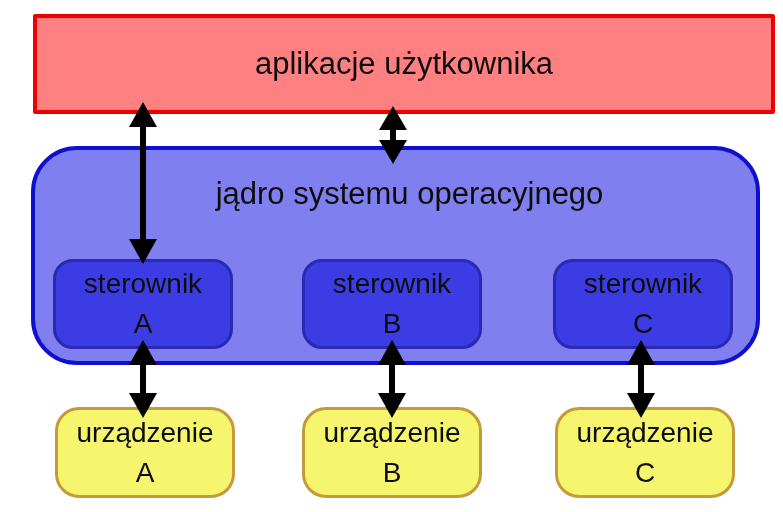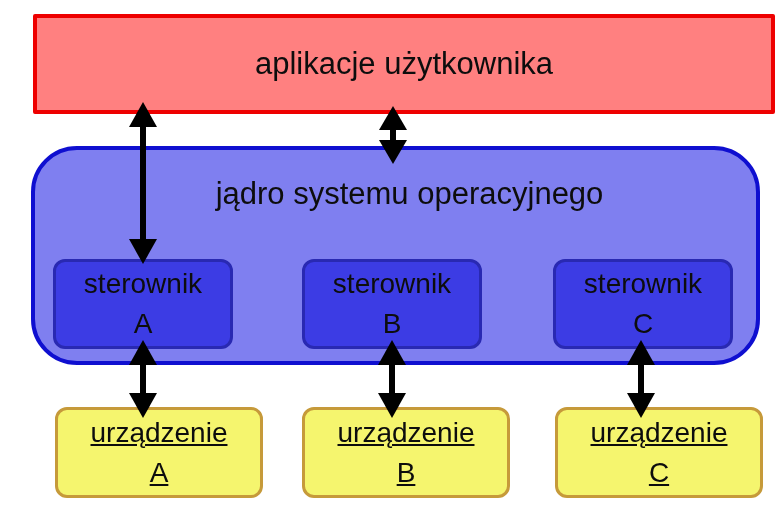--- a/index.html
+++ b/index.html
@@ -58,35 +58,34 @@
     left: 45px; top: 176px;
     width: 729px;
     text-align: center;
     font-size: 31px;
   }
   .driver-box {
     top: 259px;
     width: 180px; height: 90px;
     background: var(--driver-fill);
     border: 3px solid var(--driver-border);
-    border-radius: 12px;
+    border-radius: 20px;
     font-size: 28px;
     line-height: 40px;
     flex-direction: column;
   }
   .device-box {
     top: 407px;
-    width: 208px; height: 91px;
+    width: 180px; height: 91px;
     background: var(--device-fill);
     border: 3px solid var(--device-border);
-    border-radius: 12px;
+    border-radius: 24px;
     font-size: 28px;
     line-height: 40px;
     flex-direction: column;
-    text-decoration: underline;
   }
   .pos-a { left: 53px; }
   .pos-b { left: 302px; }
   .pos-c { left: 553px; }
   .dev-a { left: 55px; }
   .dev-b { left: 302px; }
   .dev-c { left: 555px; }
   .arrow {
     position: absolute;
     color: var(--arrow);

